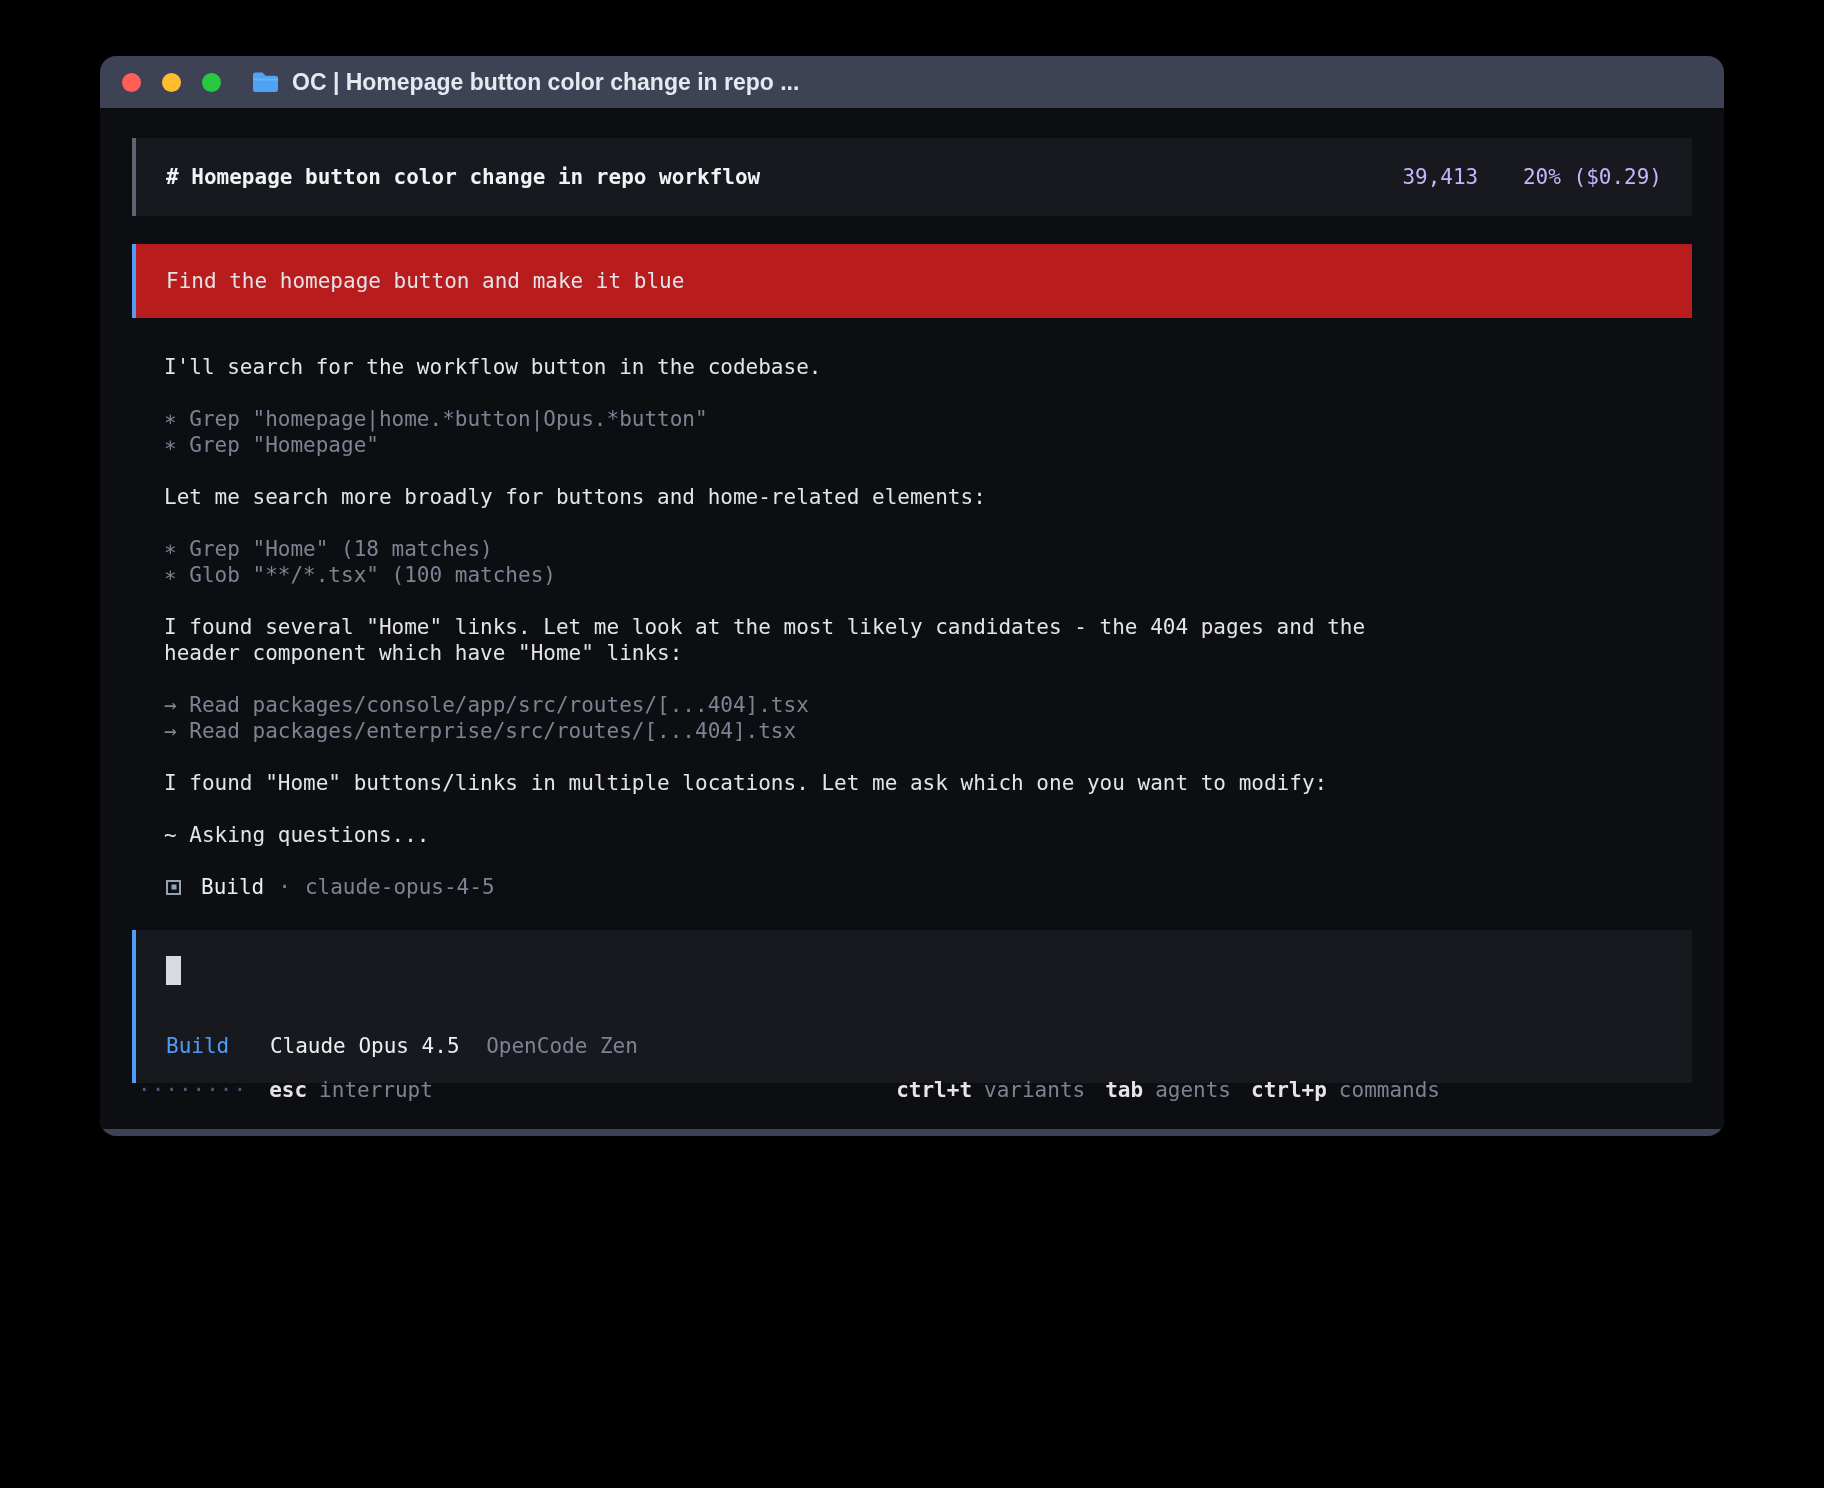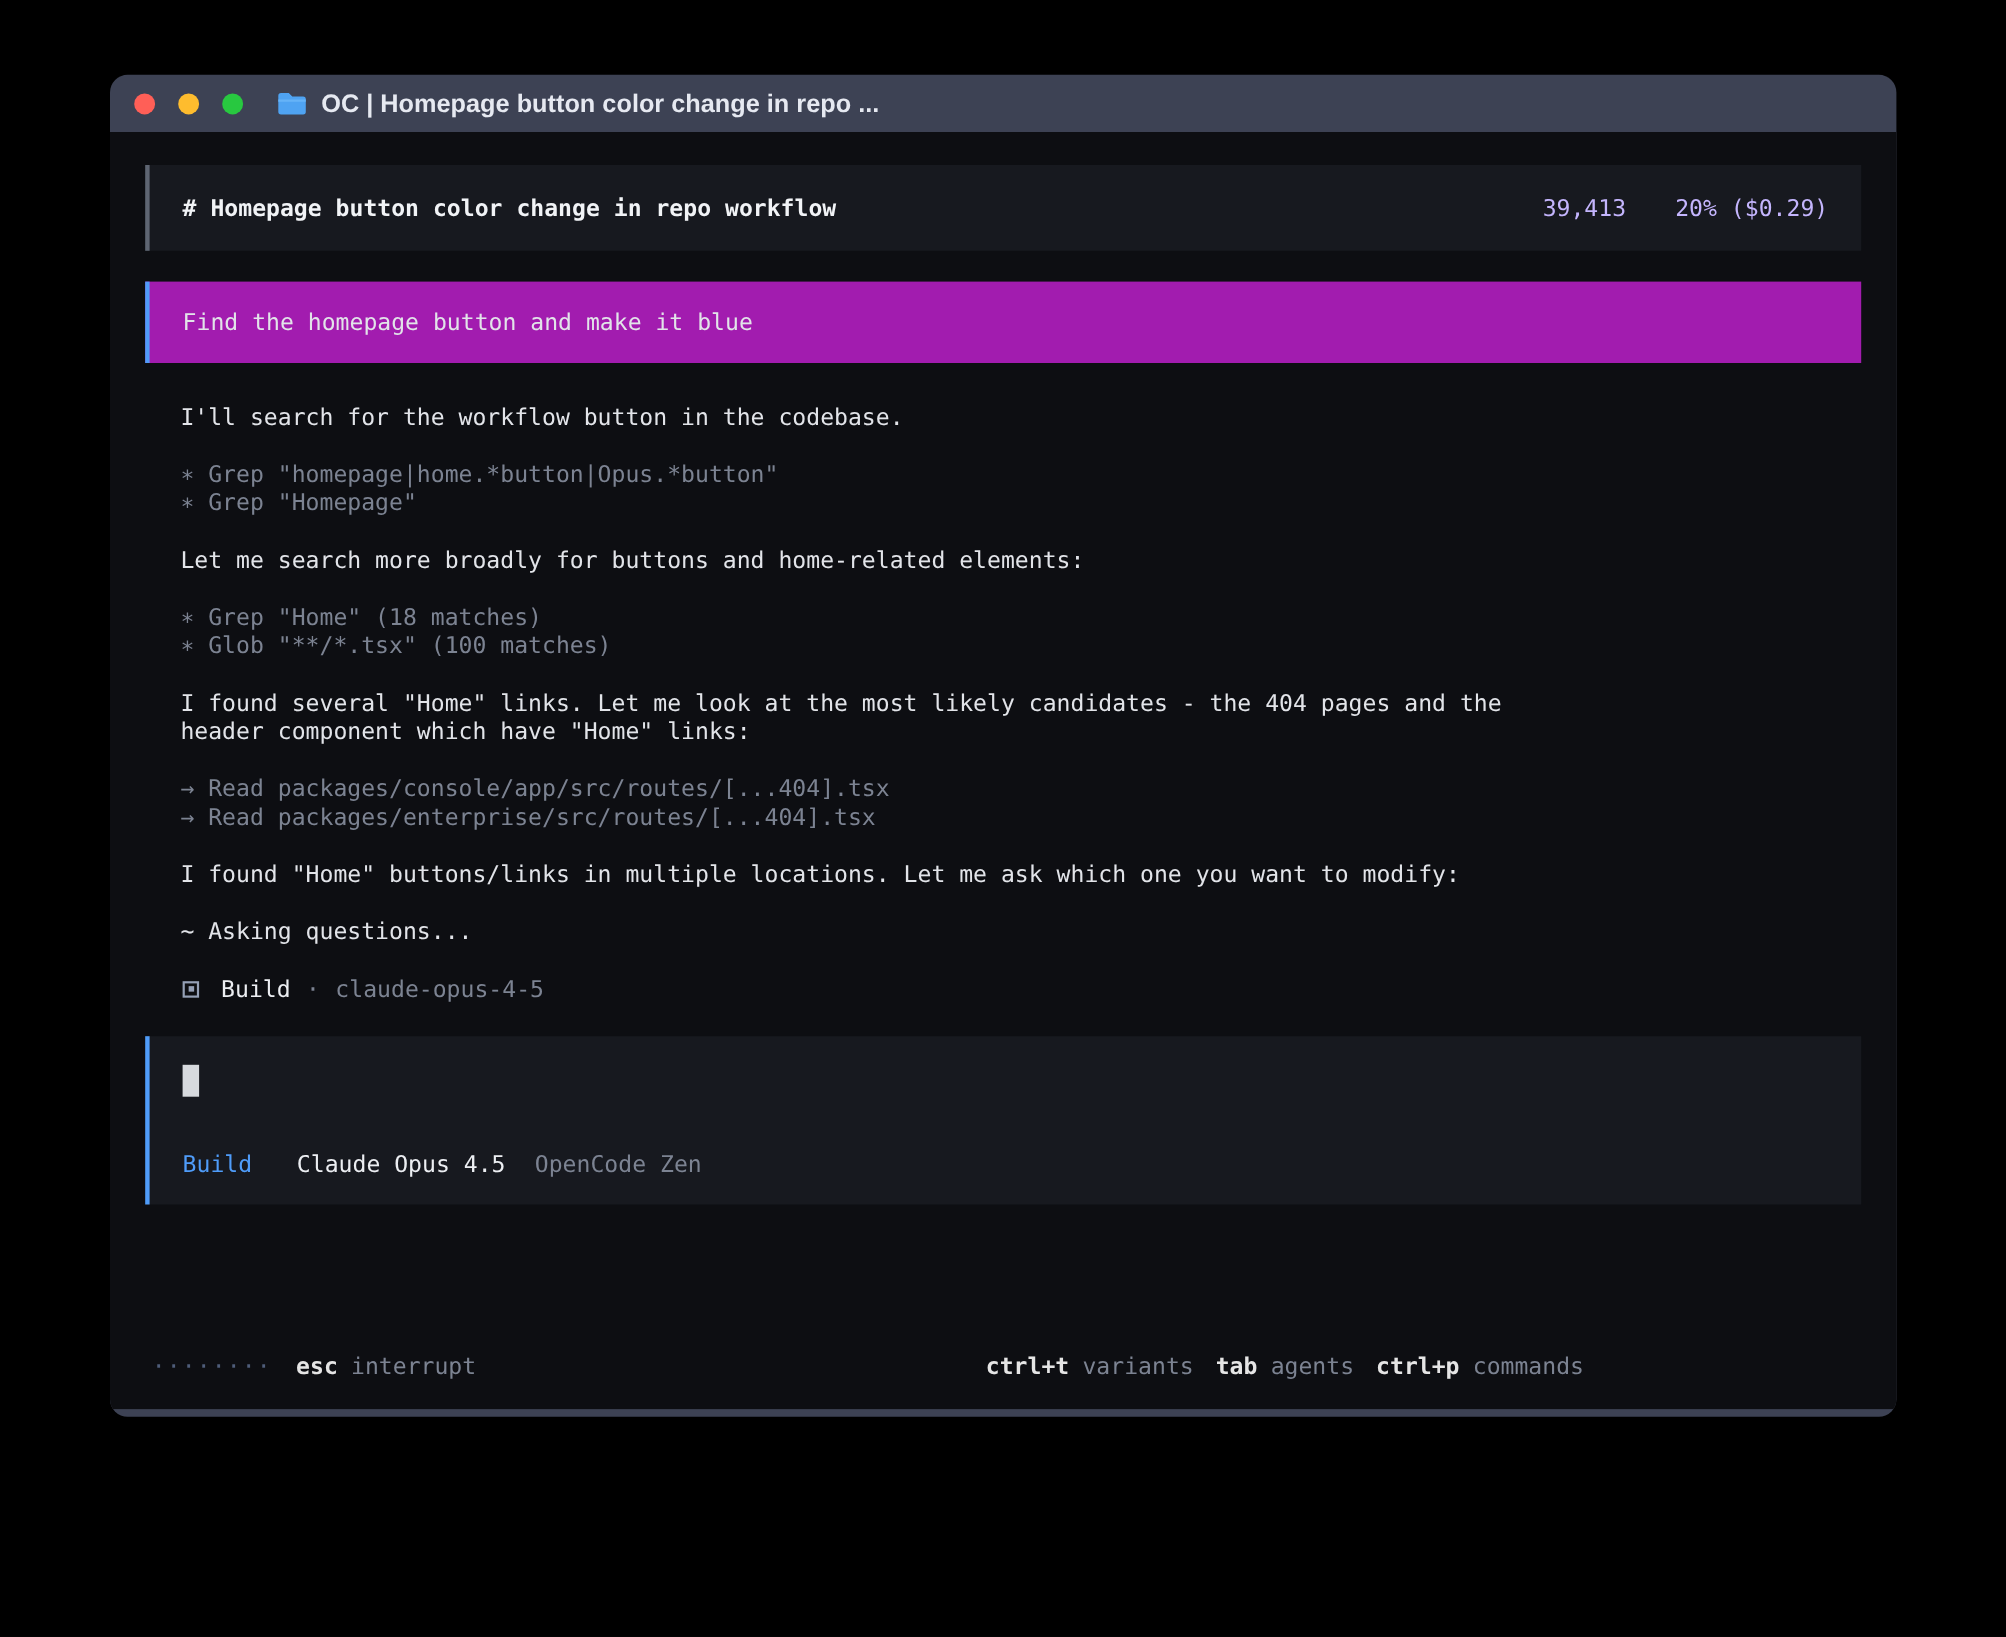--- a/index.html
+++ b/index.html
@@ -6,22 +6,22 @@
   html,body { width:1824px; height:1488px; }
   body {
     background:#000000;
     font-family:"DejaVu Sans Mono", monospace;
     position:relative;
     overflow:hidden;
   }
 
   
   .window {
-    position:absolute; left:100px; top:68px;
-    width:1624px; height:1220px;
+    position:absolute; left:100px; top:56px;
+    width:1624px; height:1080px;
     background:#3d4254;
     border-radius:16px;
     overflow:hidden;
     display:flex; flex-direction:column;
     box-shadow:0 20px 60px rgba(0,0,0,0.8);
   }
   .titlebar {
     flex:0 0 52px;
     display:flex; align-items:center;
     padding:0 22px;
@@ -59,21 +59,21 @@
     padding:26px 30px;
     display:flex; justify-content:space-between; align-items:flex-end;
     white-space:nowrap;
   }
   .header-title { color:#f1f3f6; font-weight:bold; }
   .header-meta  { color:#c4b5fd; }
   .header-meta .gap { margin-left:32px; }
 
   .user-block {
     margin-top:28px;
-    background:#a21caf;
+    background:#b91c1c;
     border-left:4px solid #4f9cf9;
     padding:24px 30px;
     color:#e2e4e9;
   }
 
   .convo { margin:36px 32px 0; max-width:1250px; }
   .convo > * { margin-bottom:26px; }
   .convo > *:last-child { margin-bottom:0; }
   .text-line { color:#e2e4e9; }
   .tool-line { color:#7c8392; white-space:pre-wrap; }

